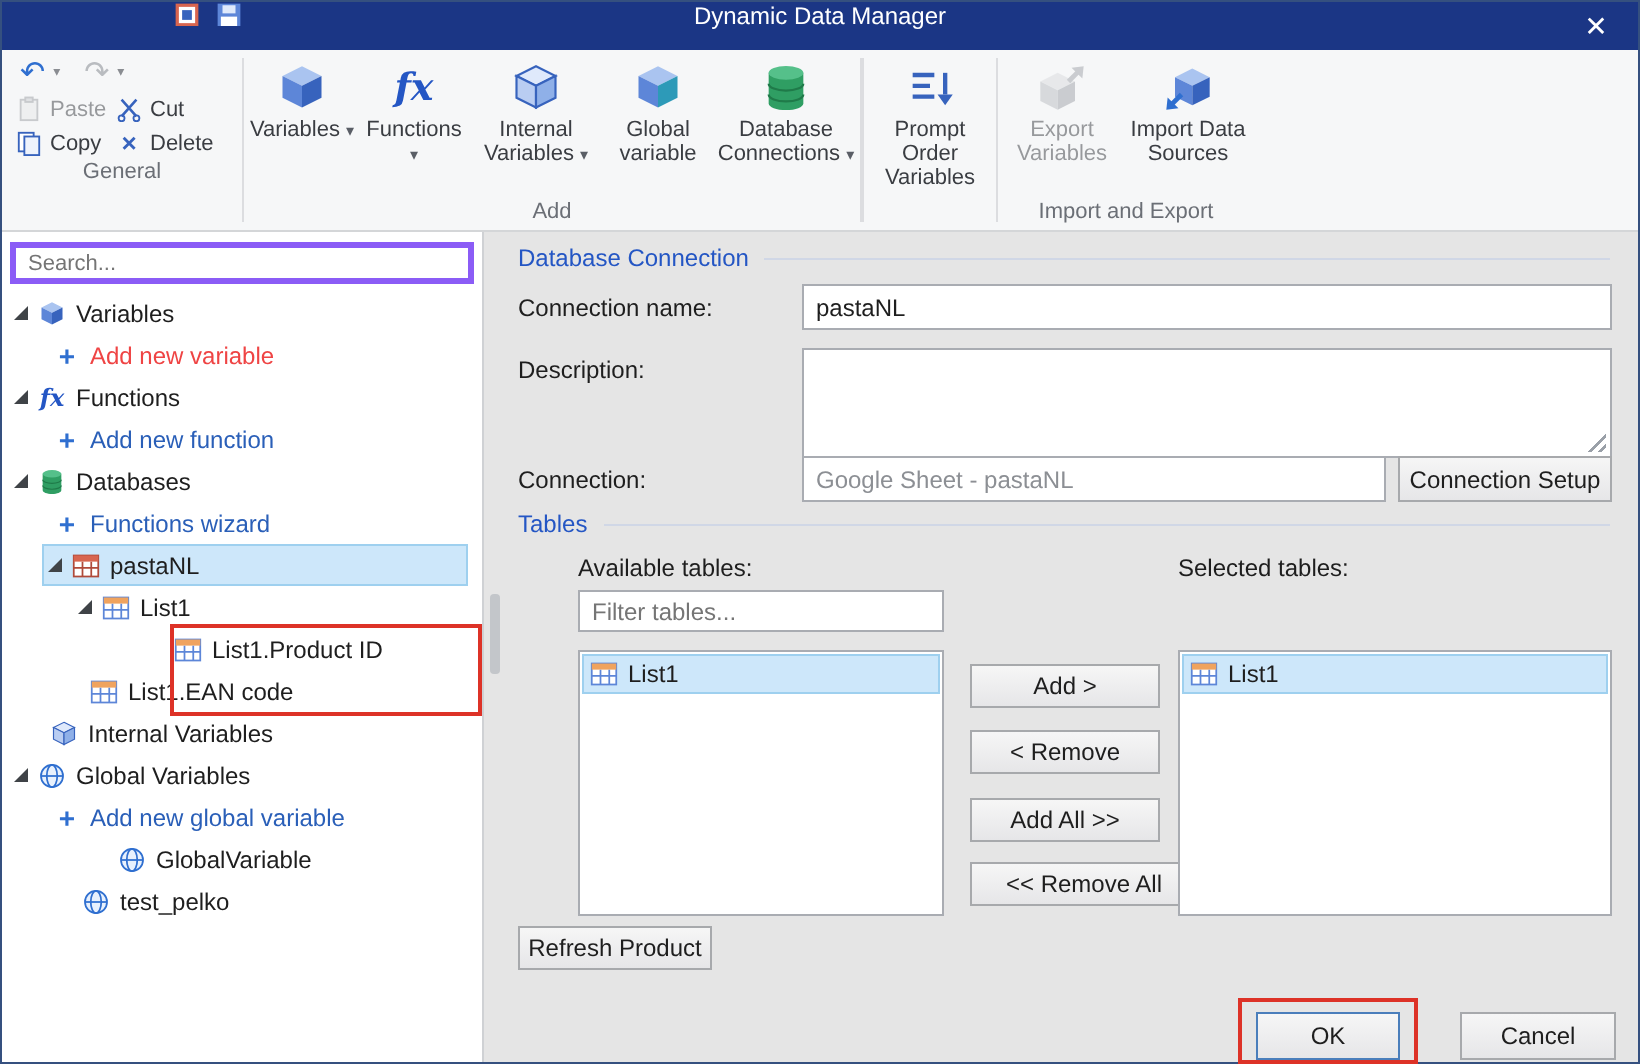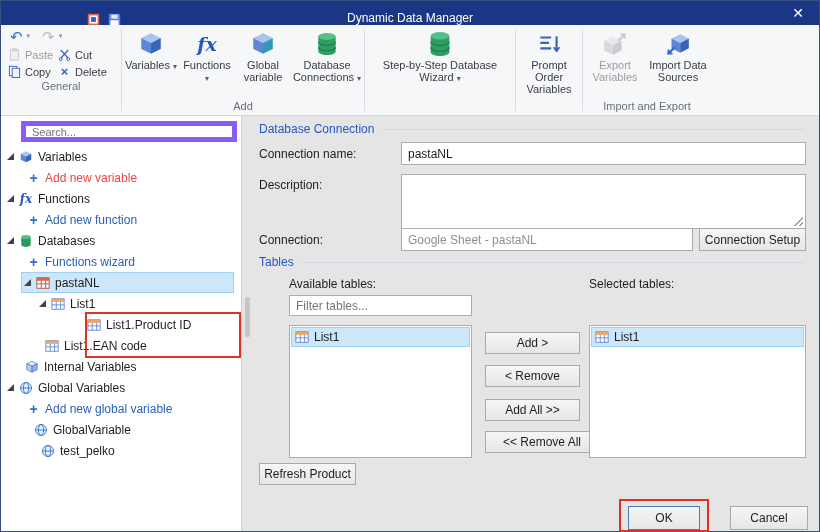--- a/index.html
+++ b/index.html
@@ -1,21 +1,21 @@
 <!DOCTYPE html>
 <html><head>
 <meta charset="utf-8">
 <style>
   *{box-sizing:border-box;margin:0;padding:0}
   html,body{width:820px;height:532px;overflow:hidden}
   body{font-family:"Liberation Sans",sans-serif;font-size:12px;color:#1e1e1e;background:#fff}
   .window{position:relative;width:820px;height:532px;border:1px solid #35507f;display:flex;flex-direction:column;background:#fff}
 
   
-  .titlebar{height:24px;background:#1b3685;position:relative;display:flex;align-items:flex-end;flex:none}
+  .titlebar{height:24px;background:#1b3685;position:relative;display:flex;align-items:flex-start;flex:none}
   .titlebar .title{position:absolute;left:0;right:0;text-align:center;color:#fff;font-size:12px}
   .qat{display:flex;gap:8px;margin-left:86px;z-index:2;align-items:flex-start;height:12px;overflow:hidden}
   .close{position:absolute;right:6px;top:0;width:30px;height:24px;display:flex;align-items:center;justify-content:center;color:#fff;font-size:14px;cursor:pointer}
 
   
   .ribbon{height:91px;background:#f6f7f8;border-bottom:1px solid #d4d6d8;display:flex;align-items:stretch;flex:none}
   .rgroup{display:flex;flex-direction:column;padding:1px 1px 0}
   .rgroup .buttons{flex:1;display:flex;align-items:flex-start}
   .glabel{height:15px;text-align:center;color:#6b6f76;font-size:11px;line-height:13px}
   .rsep{width:1px;background:#dcdde0;margin:4px 0}
@@ -31,21 +31,21 @@
   .uicon.gray{color:#b9bcc0}
   .tinycaret{font-size:7px;color:#8a8d92;margin-right:8px}
   .small-grid{display:grid;grid-template-columns:50px 62px;grid-auto-rows:17px;padding:0 6px;align-items:center}
   .sbtn{display:flex;align-items:center;gap:4px;font-size:11px;color:#3a3d42;cursor:pointer;white-space:nowrap}
   .si{width:13px;height:13px;flex:none}
   .xmark{color:#3763bd;font-weight:bold;font-size:13px;width:13px;text-align:center;line-height:13px}
 
   
   .content{flex:1;display:flex;min-height:0}
   .sidebar{width:241px;border-right:1px solid #cfd1d4;background:#fff;position:relative;flex:none}
-  .searchbox{margin:5px 4px 0 20px;height:21px;border:5px solid #8b5cf6;background:#fff;display:flex;}
+  .searchbox{margin:5px 4px 0 4px;height:21px;border:3px solid #8b5cf6;background:#fff;display:flex;}
   .searchbox input{border:0;outline:0;flex:1;font:11px "Liberation Sans",sans-serif;padding:0 6px;color:#555;background:transparent}
   .tree{position:relative;margin-top:4px}
   .trow{height:21px;display:flex;align-items:center;gap:5px;cursor:pointer;white-space:nowrap}
   .exp{width:9px;height:9px;flex:none}
   .exp.open{width:0;height:0;border-left:7px solid transparent;border-bottom:7px solid #3f4347}
   .ti{width:14px;height:14px;flex:none}
   .plus{color:#2f6fd0;font-weight:bold;font-size:14px;width:13px;text-align:center;line-height:14px;flex:none}
   .fxsm{font-family:"DejaVu Serif",serif;font-style:italic;font-weight:bold;color:#2456c4;font-size:12px;width:14px;text-align:center;flex:none}
   .trow.sel{margin-left:20px;width:213px;padding-left:2px;background:#cde7fa;border:1px solid #9ed0ef}
   .anno{position:absolute;border:2px solid #dd3227;pointer-events:none;z-index:9}
@@ -139,20 +139,30 @@
               </svg>
           </div>
           <div><span>Variables</span> <span class="caret">▾</span></div>
         </div>
         <div class="bigbtn" style="width:56px">
           <div class="bicon">
               <span class="fxbig">fx</span>
             </div>
           <div><span>Functions</span> <span class="caret">▾</span></div>
         </div>
+        <div class="bigbtn" style="width:66px">
+          <div class="bicon">
+            <svg width="26" height="26" viewBox="0 0 24 24">
+                <polygon points="12,2 21,6.5 12,11 3,6.5" fill="#dfe9fb" stroke="#3763bd"></polygon>
+                <polygon points="3,6.5 12,11 12,21 3,16.5" fill="#b9cdf2" stroke="#3763bd"></polygon>
+                <polygon points="21,6.5 12,11 12,21 21,16.5" fill="#8fb0e8" stroke="#3763bd"></polygon>
+              </svg>
+          </div>
+          <div><span>Internal Variables</span> <span class="caret">▾</span></div>
+        </div>
         <div class="bigbtn" style="width:56px">
           <div class="bicon">
             <svg width="26" height="26" viewBox="0 0 24 24">
                 <polygon points="12,2 21,6.5 12,11 3,6.5" fill="#aac4f0"></polygon>
                 <polygon points="3,6.5 12,11 12,21 3,16.5" fill="#5d86d8"></polygon>
                 <polygon points="21,6.5 12,11 12,21 21,16.5" fill="#2d9ab8"></polygon>
               </svg>
           </div>
           <div><span>Global variable</span></div>
         </div>
@@ -165,35 +175,20 @@
               </svg>
           </div>
           <div><span>Database Connections</span> <span class="caret">▾</span></div>
         </div>
       </div>
       <div class="glabel">Add</div>
     </div>
 
     <div class="rsep"></div>
 
-    <div class="rgroup">
-      <div class="buttons">
-        <div class="bigbtn" style="width:148px">
-          <div class="bicon">
-            <svg width="28" height="28" viewBox="0 0 24 24">
-                <path d="M4 5v14c0 1.8 3.6 3.2 8 3.2s8-1.4 8-3.2V5" fill="#2f9e63"></path>
-                <ellipse cx="12" cy="5" rx="8" ry="3.2" fill="#55c08a"></ellipse>
-                <path d="M4 10c0 1.8 3.6 3.2 8 3.2s8-1.4 8-3.2M4 15c0 1.8 3.6 3.2 8 3.2s8-1.4 8-3.2" stroke="#1f7a49" fill="none"></path>
-              </svg>
-          </div>
-          <div><span>Step-by-Step Database Wizard</span> <span class="caret">▾</span></div>
-        </div>
-      </div>
-      <div class="glabel"></div>
-    </div>
 
     <div class="rsep"></div>
 
     <div class="rgroup">
       <div class="buttons">
         <div class="bigbtn" style="width:64px">
           <div class="bicon">
             <svg width="26" height="26" viewBox="0 0 24 24">
                 <path d="M4 6h10M4 11h8M4 16h10" stroke="#3763bd" stroke-width="2"></path>
                 <path d="M19 5v10" stroke="#3763bd" stroke-width="2"></path>
@@ -330,21 +325,21 @@
               <circle cx="8" cy="8" r="6.3" fill="#e8f1fd" stroke="#2f6fd0"></circle>
               <ellipse cx="8" cy="8" rx="3" ry="6.3" fill="none" stroke="#2f6fd0"></ellipse>
               <path d="M1.7 8h12.6" stroke="#2f6fd0"></path>
             </svg>
           <span>Global Variables</span>
         </div>
         <div class="trow" style="padding-left:26px">
           <span class="plus">+</span>
           <span style="color:#2a5fb8">Add new global variable</span>
         </div>
-        <div class="trow" style="padding-left:33px">
+        <div class="trow" style="padding-left:58px">
           <svg class="ti" viewBox="0 0 16 16">
               <circle cx="8" cy="8" r="6.3" fill="#e8f1fd" stroke="#2f6fd0"></circle>
               <ellipse cx="8" cy="8" rx="3" ry="6.3" fill="none" stroke="#2f6fd0"></ellipse>
               <path d="M1.7 8h12.6" stroke="#2f6fd0"></path>
             </svg>
           <span>GlobalVariable</span>
         </div>
         <div class="trow" style="padding-left:40px">
           <svg class="ti" viewBox="0 0 16 16">
               <circle cx="8" cy="8" r="6.3" fill="#e8f1fd" stroke="#2f6fd0"></circle>

